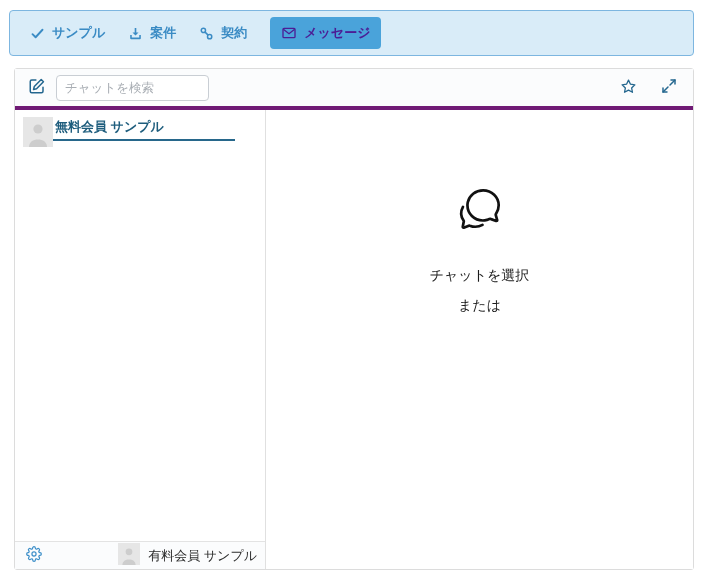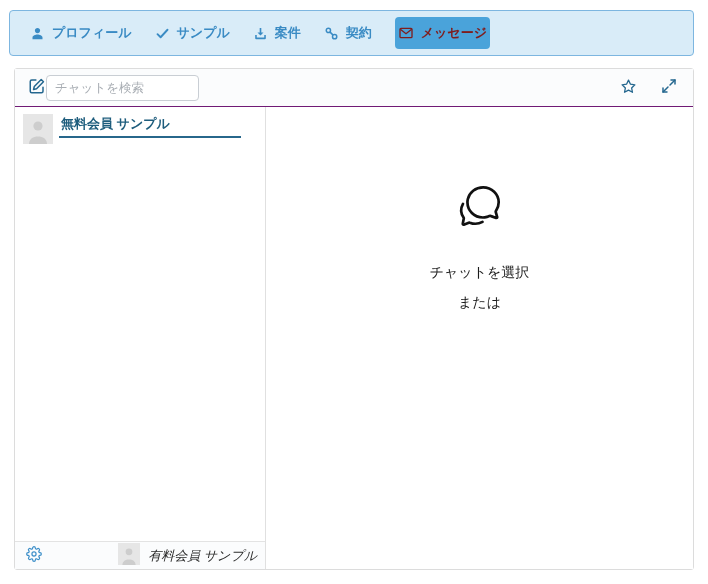--- a/index.html
+++ b/index.html
@@ -9,73 +9,65 @@
     -webkit-font-smoothing:antialiased;
   }
   
   .nav{
     position:absolute;left:9px;top:10px;width:685px;height:46px;box-sizing:border-box;
     background:#d9ecf8;border:1px solid #7db6e0;border-radius:4px;
     display:flex;align-items:center;padding:0 20px;gap:23px;color:#3a8bc4;
   }
   .nav-item{display:flex;align-items:center;gap:7px;font-size:13px;font-weight:bold;cursor:pointer;white-space:nowrap;}
   .nav-item svg{display:block;}
-  .nav-item.active{background:#4aa3da;color:#7f1d1d;padding:7px 3px;border-radius:4px;}
+  .nav-item.active{background:#4aa3da;color:#4c1d95;padding:7px 11px;border-radius:4px;}
   
   .panel{
     position:absolute;left:14px;top:68px;width:680px;height:502px;box-sizing:border-box;
     border:1px solid #dcdcdc;border-radius:3px;background:#fff;
     display:flex;flex-direction:column;
   }
   .toolbar{
-    flex:0 0 37px;height:37px;display:flex;align-items:center;
-    padding:0 13px;background:#fbfcfd;border-bottom:1px solid #701a75;
+    flex:0 0 37px;height:37px;display:flex;align-items:center;gap:10px;
+    padding:0 13px;background:#fbfcfd;border-bottom:4px solid #701a75;
   }
   .icon-btn{display:flex;align-items:center;justify-content:center;cursor:pointer;background:none;border:none;padding:0;}
   .search-input{
     width:153px;height:26px;box-sizing:border-box;border:1px solid #c9ced4;border-radius:4px;
     padding:0 8px;font-size:12.5px;color:#333;outline:none;background:#fff;
     font-family:"Liberation Sans","DejaVu Sans",sans-serif;
   }
   .search-input::placeholder{color:#a9aeb4;}
   .toolbar-right{margin-left:auto;display:flex;align-items:center;gap:24px;padding-right:3px;}
   
   .panel-body{flex:1;display:flex;min-height:0;}
   .left-col{flex:0 0 250px;width:250px;border-right:1px solid #e0e0e0;display:flex;flex-direction:column;min-height:0;}
   .chat-list{flex:1;padding:7px 8px;overflow:hidden;}
-  .chat-item{display:flex;align-items:flex-start;gap:6px;cursor:pointer;}
+  .chat-item{display:flex;align-items:flex-start;cursor:pointer;}
   .avatar{flex:0 0 auto;display:block;}
   .chat-name{
     font-size:13px;font-weight:bold;color:#1e5d7d;width:180px;
     padding:1px 0 3px 2px;border-bottom:2px solid #27678b;white-space:nowrap;
   }
   .left-footer{
     flex:0 0 28px;height:28px;box-sizing:border-box;border-top:1px solid #e3e3e3;
     background:#fbfcfd;display:flex;align-items:center;padding:0 8px 0 11px;
   }
-  .footer-user{margin-left:auto;display:flex;align-items:center;gap:8px;cursor:pointer;font-style:italic;}
+  .footer-user{margin-left:auto;display:flex;align-items:center;gap:8px;cursor:pointer;}
   .footer-name{font-size:13px;color:#2b2b2b;white-space:nowrap;}
   
   .main-area{flex:1;display:flex;flex-direction:column;align-items:center;padding-top:76px;background:#fff;min-width:0;}
   .bubbles{margin-bottom:24px;}
   .empty-line{font-size:14px;color:#1b1b1b;line-height:30px;}
 </style>
 </head>
 <body>
 
 <div class="nav">
 
-  <div class="nav-item">
-    <span>
-      <svg width="15" height="15" viewBox="0 0 24 24">
-          <path fill="currentColor" d="M12 11.5c2.3 0 4.2-1.9 4.2-4.25S14.3 3 12 3 7.8 4.9 7.8 7.25 9.7 11.5 12 11.5zm0 2.1c-3.2 0-8 1.6-8 4.8V21h16v-2.6c0-3.2-4.8-4.8-8-4.8z"></path>
-        </svg>
-    </span>
-    <span>プロフィール</span>
-  </div>
 
   <div class="nav-item">
     <span>
       <svg width="15" height="15" viewBox="0 0 24 24">
           <path fill="none" stroke="currentColor" stroke-width="3" stroke-linecap="round" stroke-linejoin="round" d="M4 13l5 5L20 6"></path>
         </svg>
     </span>
     <span>サンプル</span>
   </div>
 

